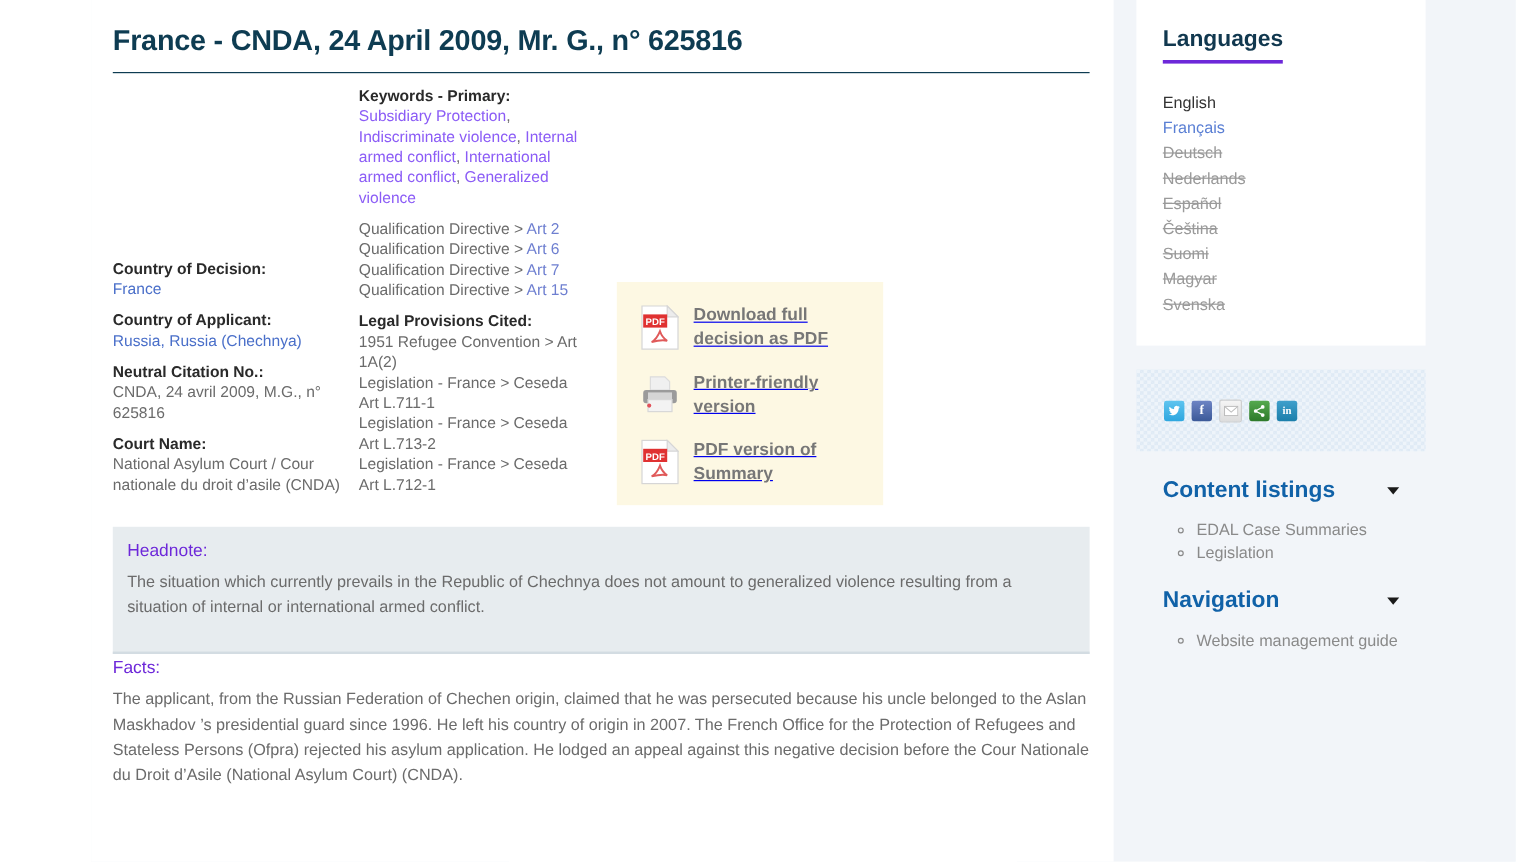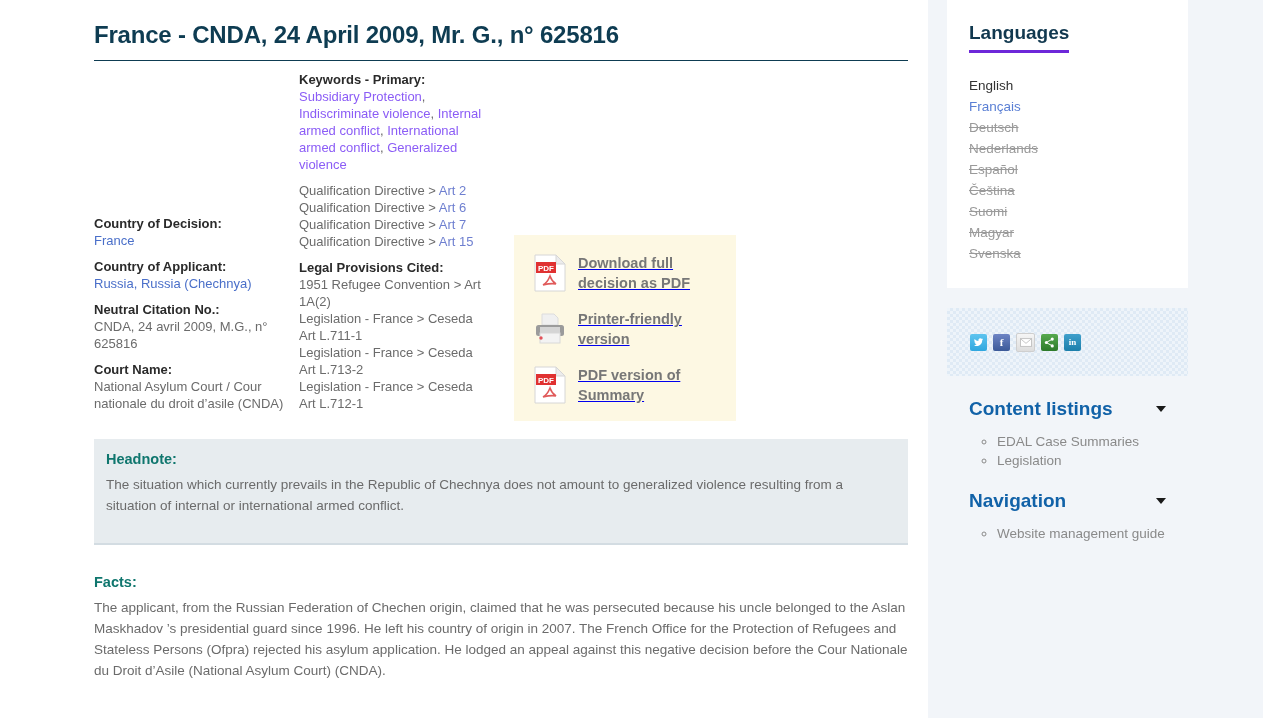--- a/index.html
+++ b/index.html
@@ -138,32 +138,32 @@
   .headnote {
     margin-top: 18px;
     background: #e7ecef;
     border-bottom: 2px solid #d3dce2;
     padding: 12px 12px 14px 12px;
     box-sizing: border-box;
     width: 814px;
     height: 106px;
   }
   .section-head {
-    font-weight: bold;
-    color: #0f766e;
+    font-weight: normal;
+    color: #6d28d9;
     font-size: 14.5px;
     margin-bottom: 7px;
   }
   .body-text {
     color: #6b6b6b;
     font-size: 13.5px;
     line-height: 21px;
   }
   .facts {
-    margin-top: 29px;
+    margin-top: 4px;
     width: 814px;
   }
 
   
   .sidebar {
     position: absolute;
     left: 947px;
     top: 0;
     width: 241px;
   }

